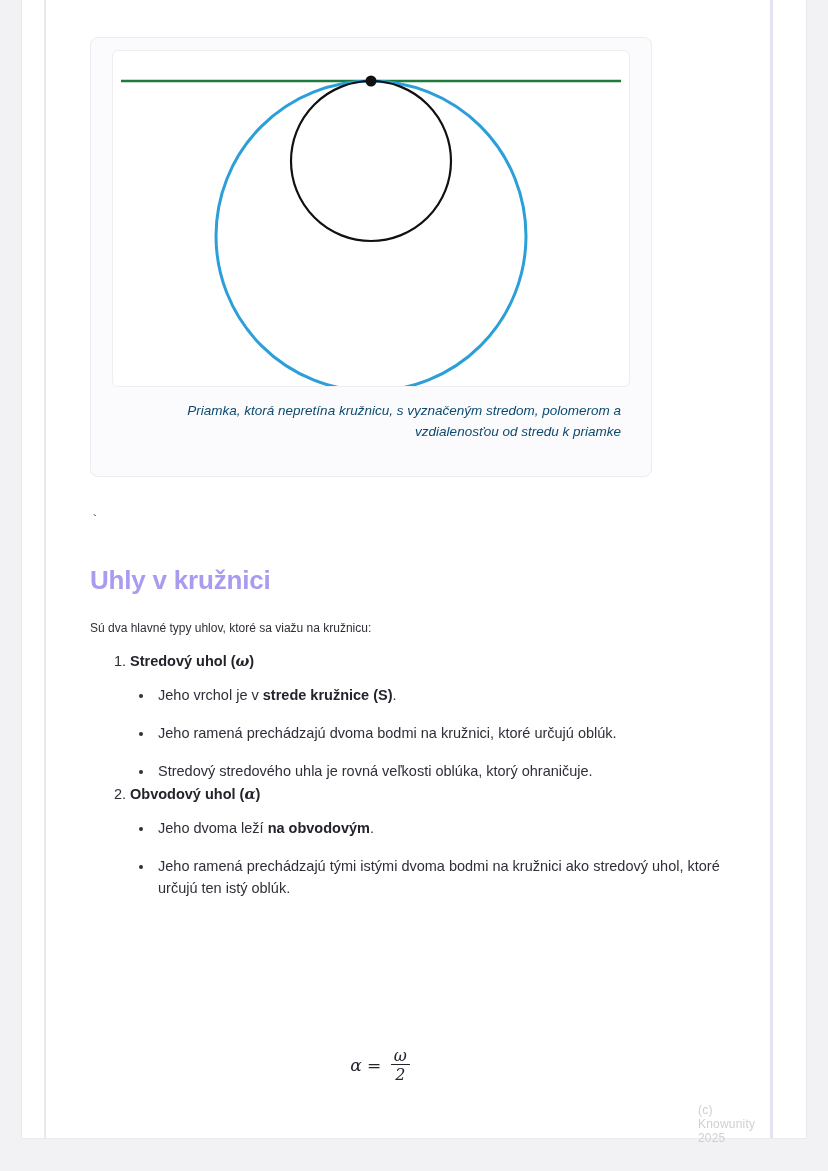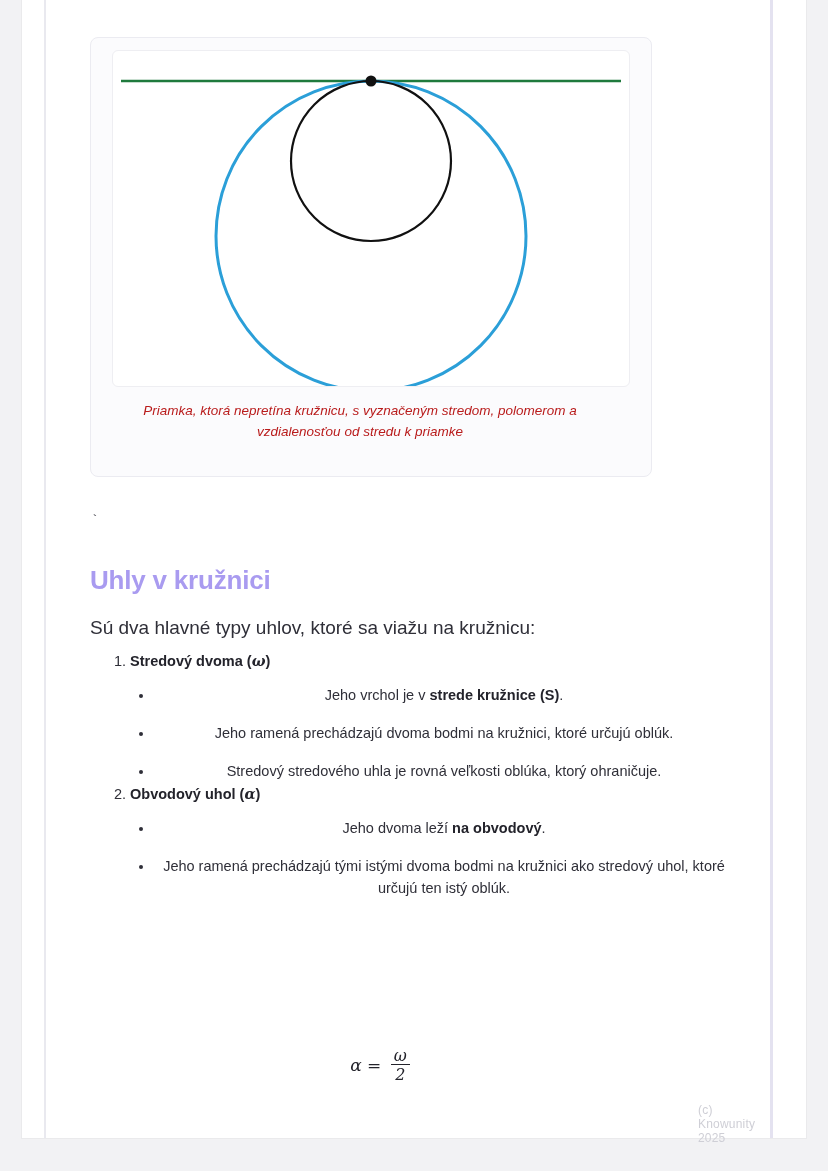--- a/index.html
+++ b/index.html
@@ -71,28 +71,28 @@
     height: 337px;
     background: #ffffff;
     border: 1px solid #eeeef2;
     border-radius: 6px;
     box-sizing: border-box;
     overflow: hidden;
   }
   .figure-inner svg { display: block; }
   .figure-caption {
     position: absolute;
-    left: 18px;
+    left: 28px;
     top: 362px;
     width: 502px;
-    text-align: center;
+    text-align: right;
     font-style: italic;
     font-size: 13.5px;
     line-height: 21px;
-    color: #b91c1c;
+    color: #0c4a6e;
   }
 
   
   .backtick {
     position: absolute;
     left: 23px;
     top: 513px;
     font-size: 13px;
     color: #30303a;
     font-family: "Liberation Mono", monospace;
@@ -108,21 +108,21 @@
     color: #a99bf0;
     letter-spacing: -0.2px;
   }
 
   .intro {
     position: absolute;
     left: 22px;
     top: 617px;
     width: 600px;
     margin: 0;
-    font-size: 19px;
+    font-size: 12px;
     line-height: 22px;
     color: #2f2f38;
   }
 
   ol.main-list {
     position: absolute;
     left: 22px;
     top: 650px;
     width: 600px;
     margin: 0;
@@ -141,21 +141,20 @@
 
   ul.sub-list {
     margin: 12px 0 0 0;
     padding: 0 0 0 24px;
     list-style: disc;
   }
   ul.sub-list > li {
     line-height: 22px;
     margin-bottom: 16px;
     padding-left: 4px;
-    text-align: center;
   }
   ul.sub-list > li:last-child { margin-bottom: 0; }
 
   .para-relation {
     position: absolute;
     left: 22px;
     top: 952px;
     width: 580px;
     margin: 0;
     font-size: 14.5px;
@@ -240,32 +239,32 @@
 
     <div class="backtick">`</div>
 
     <h2 class="heading">Uhly v kružnici</h2>
 
     <p class="intro">Sú dva hlavné typy uhlov, ktoré sa viažu na kružnicu:</p>
 
     <ol class="main-list">
 
       <li>
-        <strong><span>Stredový dvoma (</span><span class="mathvar">ω</span><span>)</span></strong>
+        <strong><span>Stredový uhol (</span><span class="mathvar">ω</span><span>)</span></strong>
         <ul class="sub-list">
           <li><span>Jeho vrchol je v </span><b>strede kružnice (S)</b><span>.</span></li>
           <li><span>Jeho ramená prechádzajú dvoma bodmi na kružnici, ktoré určujú oblúk.</span></li>
           <li><span>Stredový stredového uhla je rovná veľkosti oblúka, ktorý ohraničuje.</span></li>
         </ul>
       </li>
 
       <li>
         <strong><span>Obvodový uhol (</span><span class="mathvar">α</span><span>)</span></strong>
         <ul class="sub-list">
-          <li><span>Jeho dvoma leží </span><b>na obvodový</b><span>.</span></li>
+          <li><span>Jeho dvoma leží </span><b>na obvodovým</b><span>.</span></li>
           <li><span>Jeho ramená prechádzajú tými istými dvoma bodmi na kružnici ako stredový uhol, ktoré určujú ten istý oblúk.</span></li>
         </ul>
       </li>
 
     </ol>
 
 
     <div class="formula">
       <span>α</span>
       <span>=</span>

